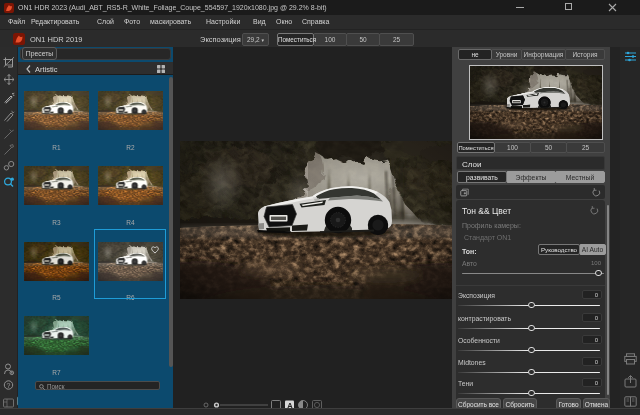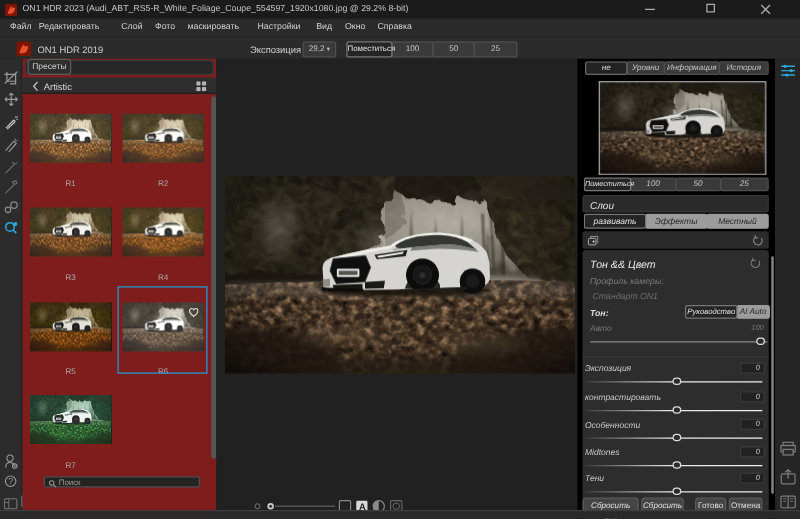--- a/index.html
+++ b/index.html
@@ -6,23 +6,23 @@
 #app{position:relative;width:640px;height:415px;background:#232323;}
 .abs{position:absolute;}
 #title{left:0;top:0;width:640px;height:15px;background:#1b1b1b;color:#c6c6c6;font-size:7px;}
 #menu{left:0;top:15px;width:640px;height:14px;background:#2b2b2b;color:#d2d2d2;font-size:7px;}
 #menu span{position:absolute;top:3px;}
 #toolbar{left:0;top:29px;width:640px;height:18px;background:#2b2b2b;border-top:1px solid #232323;color:#cfcfcf;font-size:7.5px;}
 .btn{position:absolute;background:#3a3a3a;border:1px solid #4f4f4f;border-radius:2px;color:#c4c4c4;font-size:6.5px;text-align:center;}
 .btnsel{background:#252525;border:1px solid #777;color:#e0e0e0;}
 .btnlight{background:#9c9c9c;border:1px solid #9c9c9c;color:#2a2a2a;}
 #lstrip{left:0;top:47px;width:18px;height:368px;background:#2c2c2c;border-right:1px solid #222;}
-#lpanel{left:18px;top:47px;width:155px;height:368px;background:#7f1d1d;}
+#lpanel{left:18px;top:47px;width:155px;height:368px;background:#0c4a6e;}
 #canvas{left:173px;top:47px;width:289px;height:368px;background:#212121;}
-#rpanel{left:462px;top:47px;width:158px;height:368px;background:#000000;font-style:italic;}
+#rpanel{left:452px;top:47px;width:158px;height:368px;background:#404040;}
 #rstrip{left:620px;top:47px;width:20px;height:368px;background:#262626;}
 #bbar{left:0;top:408px;width:640px;height:7px;background:#2a2a2a;border-top:1px solid #3e3e3e;}
 .thumb{position:absolute;width:65px;height:39px;overflow:hidden;background:#000;will-change:transform;}
 .tlabel{position:absolute;width:65px;text-align:center;color:#aaa;font-size:6.5px;}
 .dim{color:#7a7a7a;}
 .slab{position:absolute;color:#c9c9c9;font-size:6.8px;}
 .sval{position:absolute;width:20px;height:9px;background:#222;border:1px solid #3a3a3a;border-radius:2px;color:#ccc;font-size:6px;text-align:right;line-height:8px;padding-right:3px;}
 .strack{position:absolute;height:1.6px;background:linear-gradient(90deg,#3a3a3a,#e8e8e8 48%,#efefef);border-radius:1px;}
 .shandle{position:absolute;width:6.5px;height:6.5px;border-radius:50%;background:#2c2c2c;border:1.4px solid #dcdcdc;}
 svg{display:block;}

